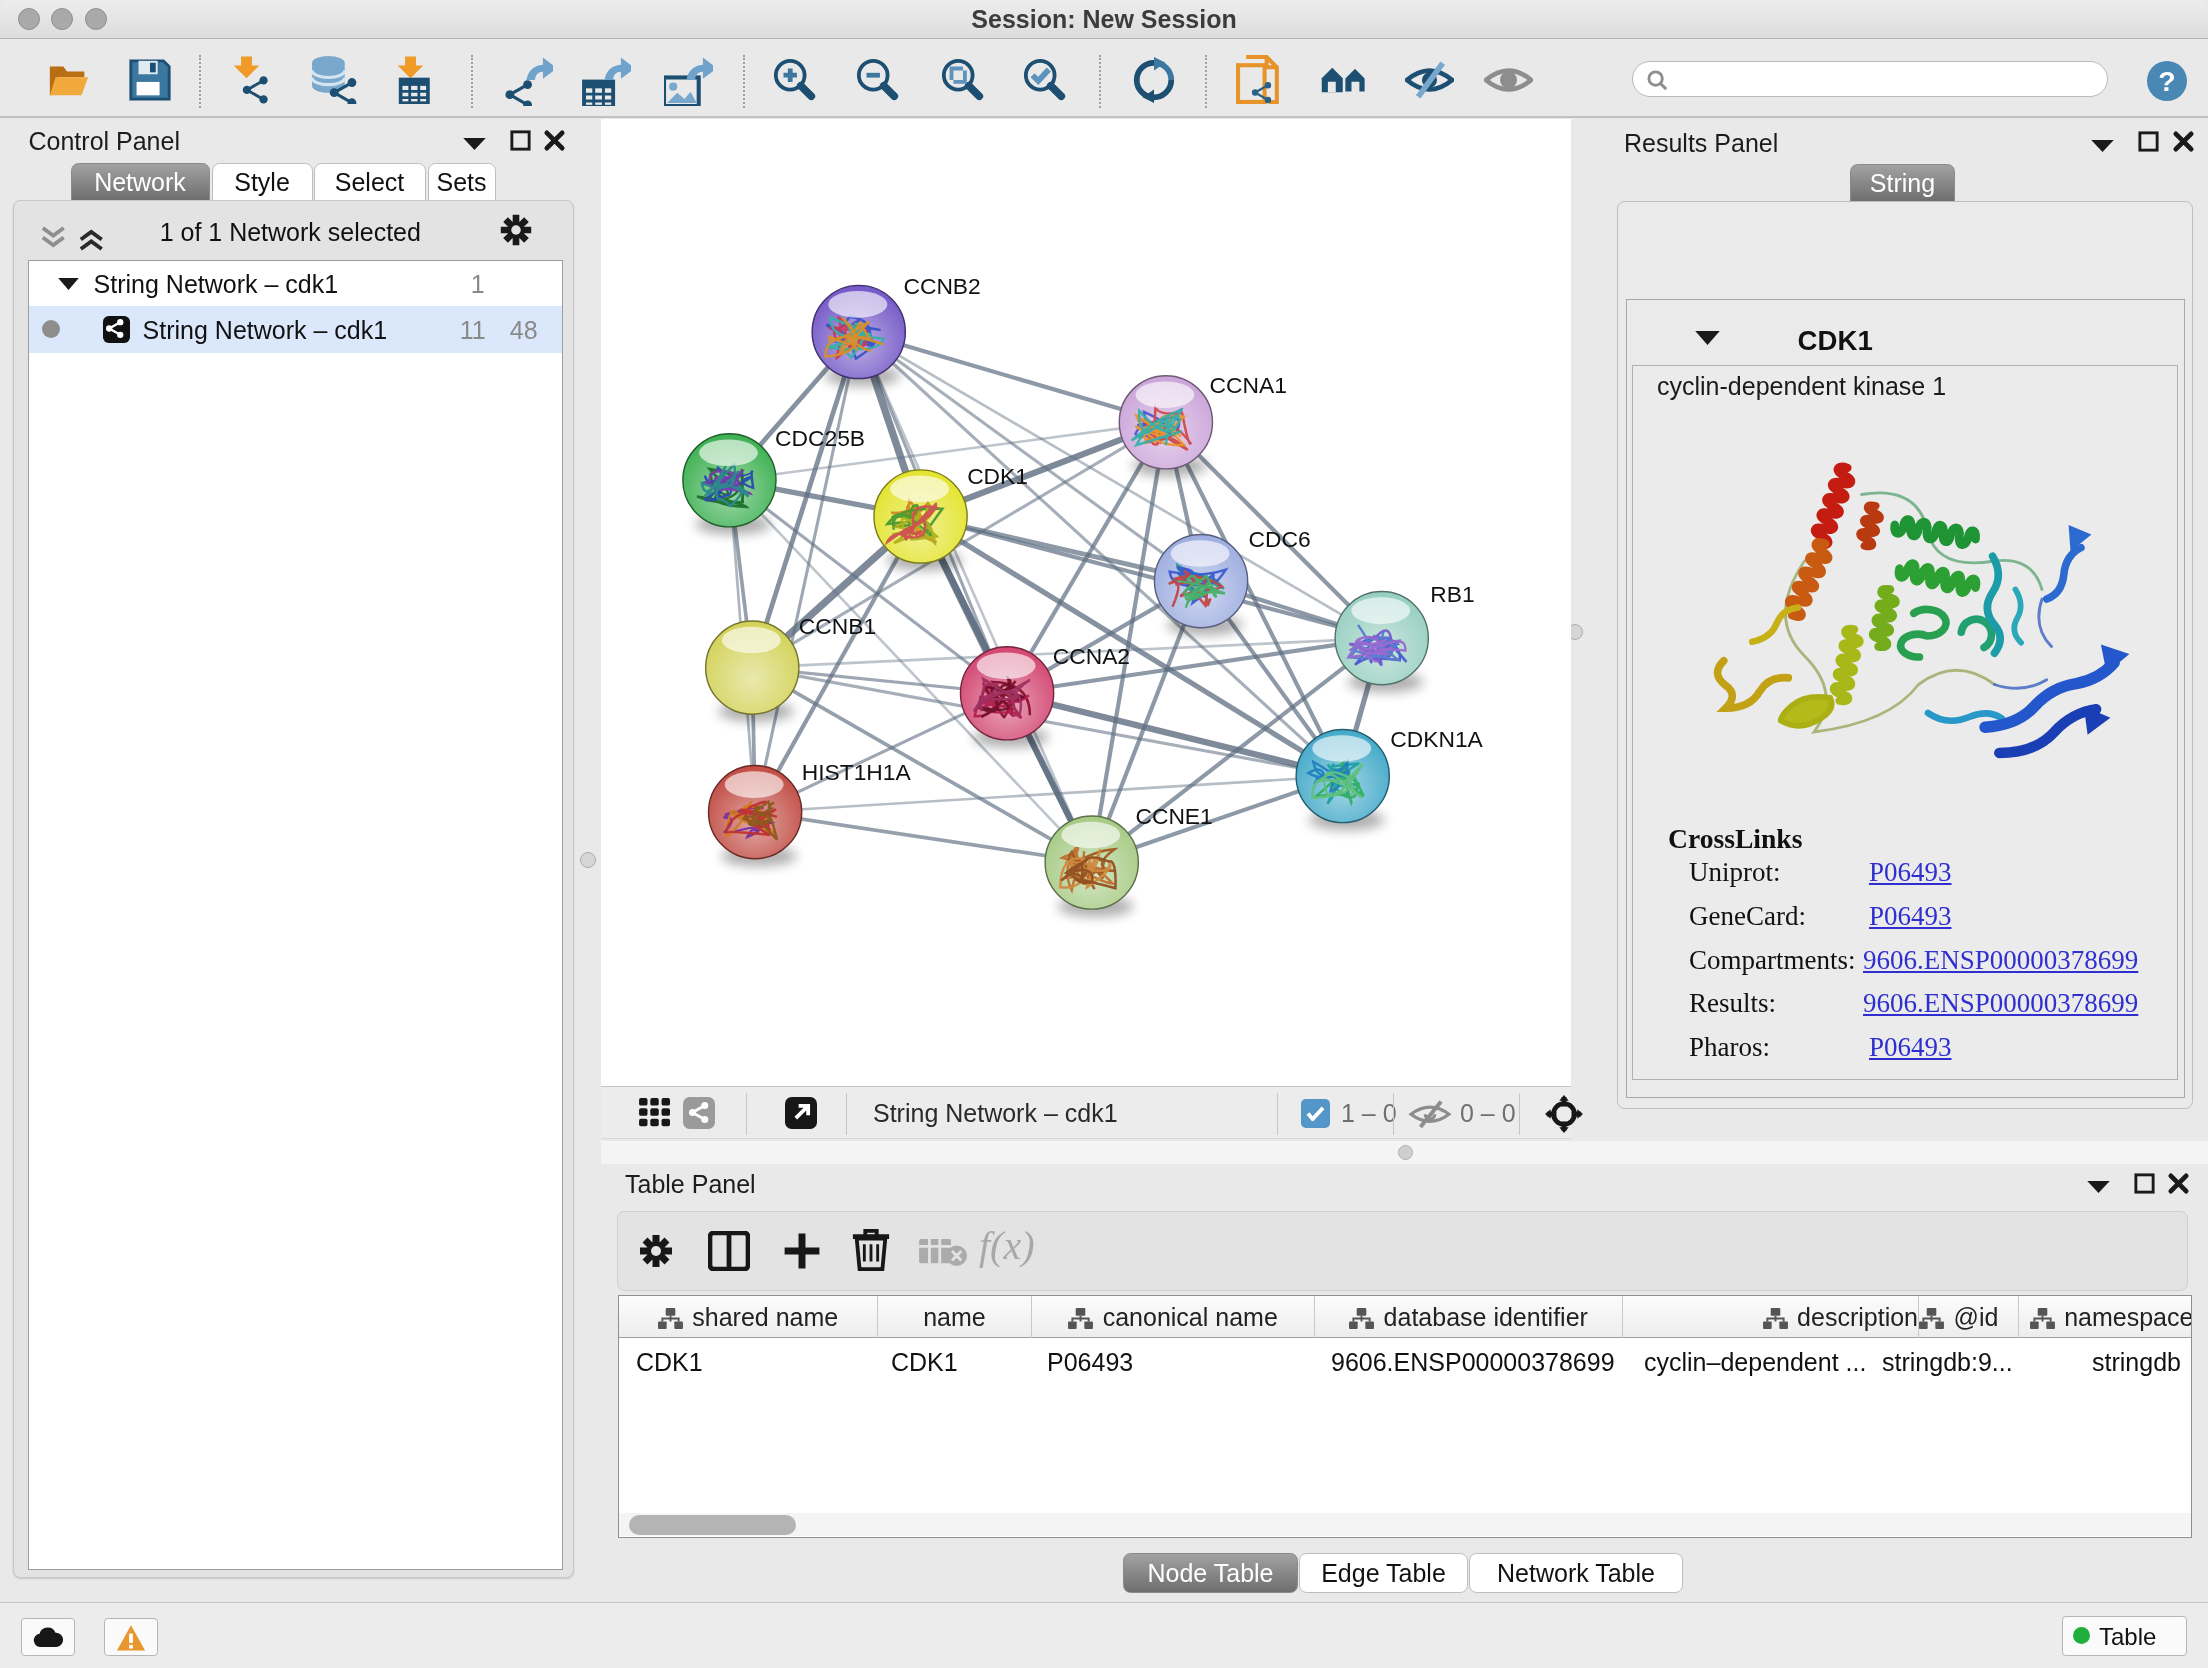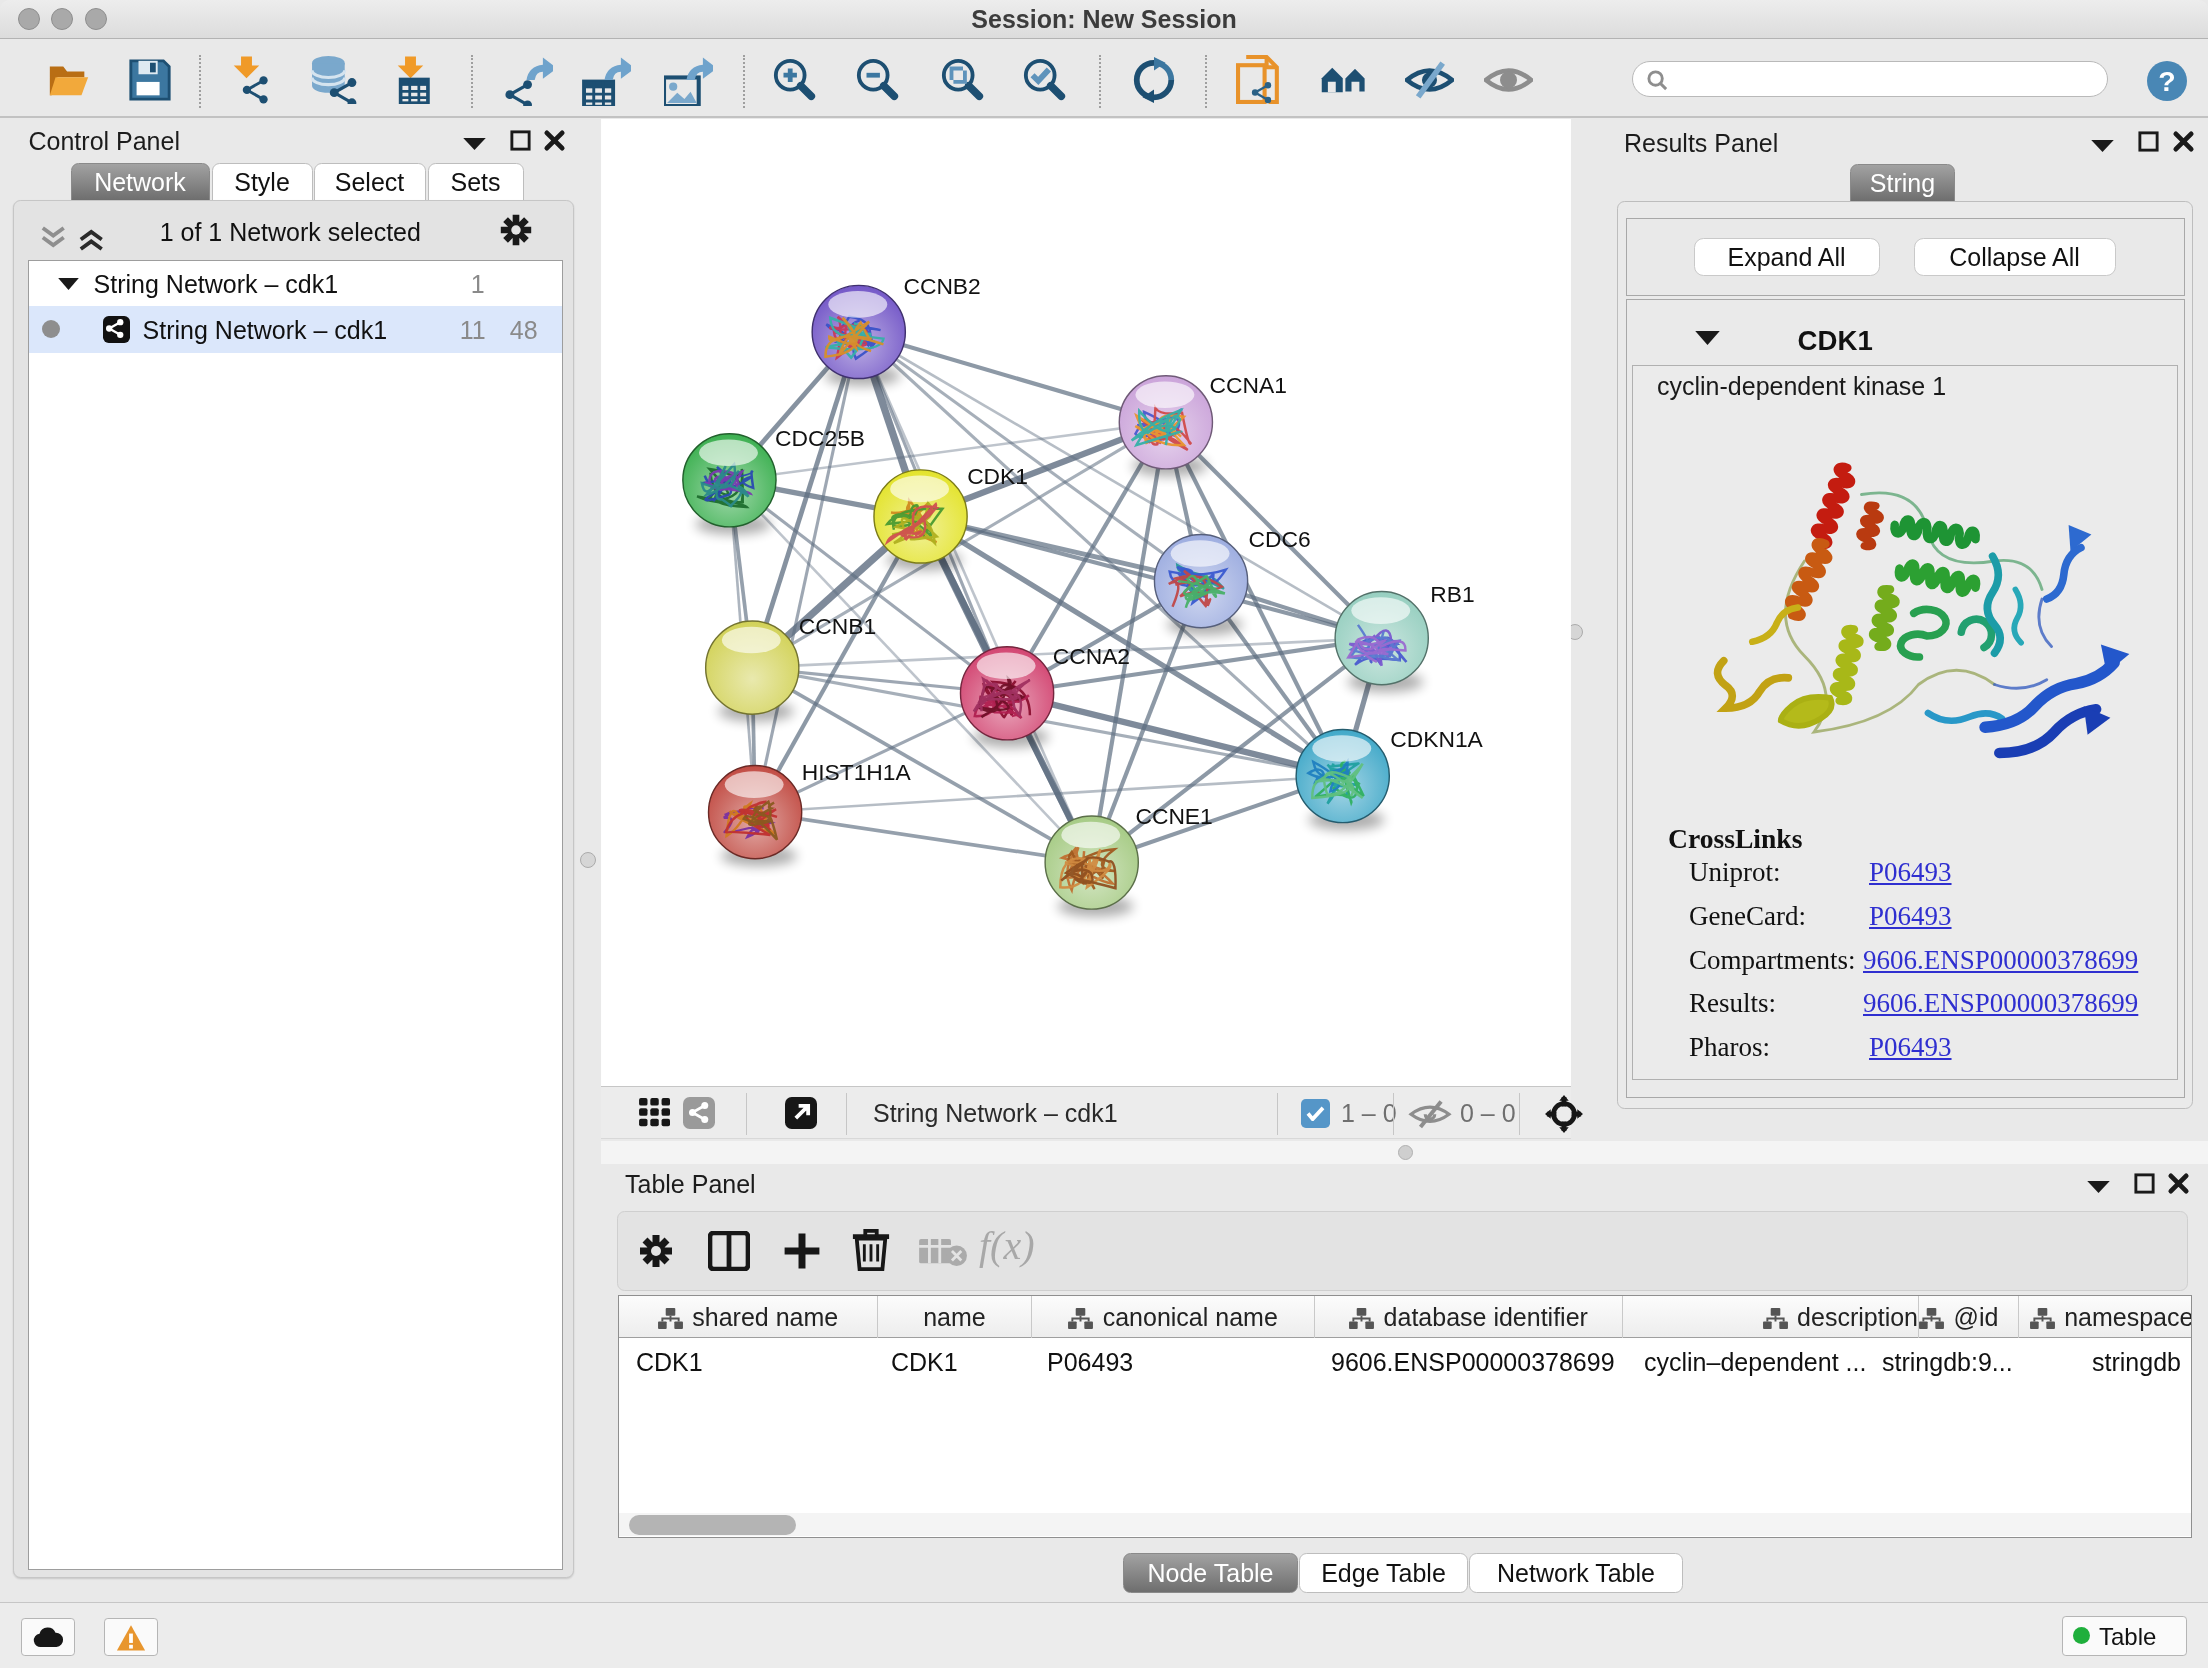--- a/index.html
+++ b/index.html
@@ -176,21 +176,21 @@
   <svg class="ico" style="left:499px;top:3.8px;" width="23" height="23" viewBox="0 0 24 24">
       <rect x="3" y="3" width="18" height="18" fill="none" stroke="#1a1a1a" stroke-width="3"></rect>
     </svg>
   <svg class="ico" style="left:533px;top:3.8px;" width="23" height="23" viewBox="0 0 24 24">
       <path d="M4 4 20 20M20 4 4 20" stroke="#1a1a1a" stroke-width="5" stroke-linecap="round"></path>
     </svg>
 
   <div class="tab tabsel" style="left:61px;top:38px;width:139px;">Network</div>
   <div class="tab" style="left:202px;top:38px;width:101px;">Style</div>
   <div class="tab" style="left:304px;top:38px;width:112px;">Select</div>
-  <div class="tab" style="left:418px;top:38px;width:96px;">Sets</div>
+  <div class="tab" style="left:418px;top:38px;width:68px;">Sets</div>
 
   <div class="abs" style="left:3.8px;top:75px;width:561px;height:1378px;background:#e3e3e3;border:1px solid #c6c6c6;border-radius:7.6px;box-shadow:0 1px 1.9px rgba(0,0,0,0.15);">
      <svg class="ico" style="left:25px;top:25px;" width="28.5" height="25" viewBox="0 0 30 26">
         <path d="M4 2l11 8L26 2M4 12l11 8 11-8" stroke="#8f8f8f" stroke-width="4" fill="none"></path>
       </svg>
      <svg class="ico" style="left:63px;top:25px;" width="28.5" height="25" viewBox="0 0 30 26">
         <path d="M4 24l11-8 11 8M4 14l11-8 11 8" stroke="#2a2a2a" stroke-width="4" fill="none"></path>
       </svg>
      <div class="abs" style="left:105px;top:17px;width:342px;text-align:center;font-size:25px;color:#111;">1 of 1 Network selected</div>
      <svg class="ico" style="left:483px;top:9.5px;" width="38" height="38" viewBox="0 0 40 40">
@@ -503,24 +503,20 @@
       <path d="M1 2h24L13 15z" fill="#1a1a1a"></path>
     </svg>
   <svg class="ico" style="left:557px;top:11.4px;" width="23" height="23" viewBox="0 0 24 24">
       <rect x="3" y="3" width="18" height="18" fill="none" stroke="#1a1a1a" stroke-width="3"></rect>
     </svg>
   <svg class="ico" style="left:592px;top:11.4px;" width="23" height="23" viewBox="0 0 24 24">
       <path d="M4 4 20 20M20 4 4 20" stroke="#1a1a1a" stroke-width="5" stroke-linecap="round"></path>
     </svg>
   <div class="abs" style="left:270px;top:45px;width:105px;height:38px;background:linear-gradient(#a2a2a2,#6e6e6e);border:1px solid #8a8a8a;border-radius:7.6px 7.6px 0 0;color:#fff;font-size:25px;text-align:center;line-height:36px;">String</div>
   <div class="abs" style="left:37px;top:82px;width:576px;height:908px;background:#eaeaea;border:1px solid #bdbdbd;border-radius:7.6px;">
-    <div class="abs" style="left:7.6px;top:16px;width:559px;height:78px;background:#e9e9e9;border:1px solid #a8a8a8;">
-      <div class="btn" style="left:67px;top:19px;width:186px;height:38px;line-height:36px;">Expand All</div>
-      <div class="btn" style="left:287px;top:19px;width:202px;height:38px;line-height:36px;">Collapse All</div>
-    </div>
     <div class="abs" style="left:7.6px;top:97px;width:559px;height:799px;border:1px solid #a8a8a8;">
       <svg class="ico" style="left:67px;top:28.5px;" width="27" height="17" viewBox="0 0 28 18">
           <path d="M1 2h26L14 17z" fill="#1a1a1a"></path>
         </svg>
       <div class="abs" style="left:171px;top:25px;width:190px;font-size:27.6px;font-weight:bold;color:#111;">CDK1</div>
       <div class="abs" style="left:5.7px;top:65px;width:546px;height:715px;background:#ebebeb;border:1px solid #b0b0b0;"></div>
     </div>
   </div>
   <div class="abs" style="left:77px;top:253px;font-size:25px;color:#1a1a1a;">cyclin-dependent kinase 1</div>
   <div class="abs" style="left:88px;top:704px;font-family:'Liberation Serif',serif;font-size:27.6px;font-weight:bold;color:#111;">CrossLinks</div>

